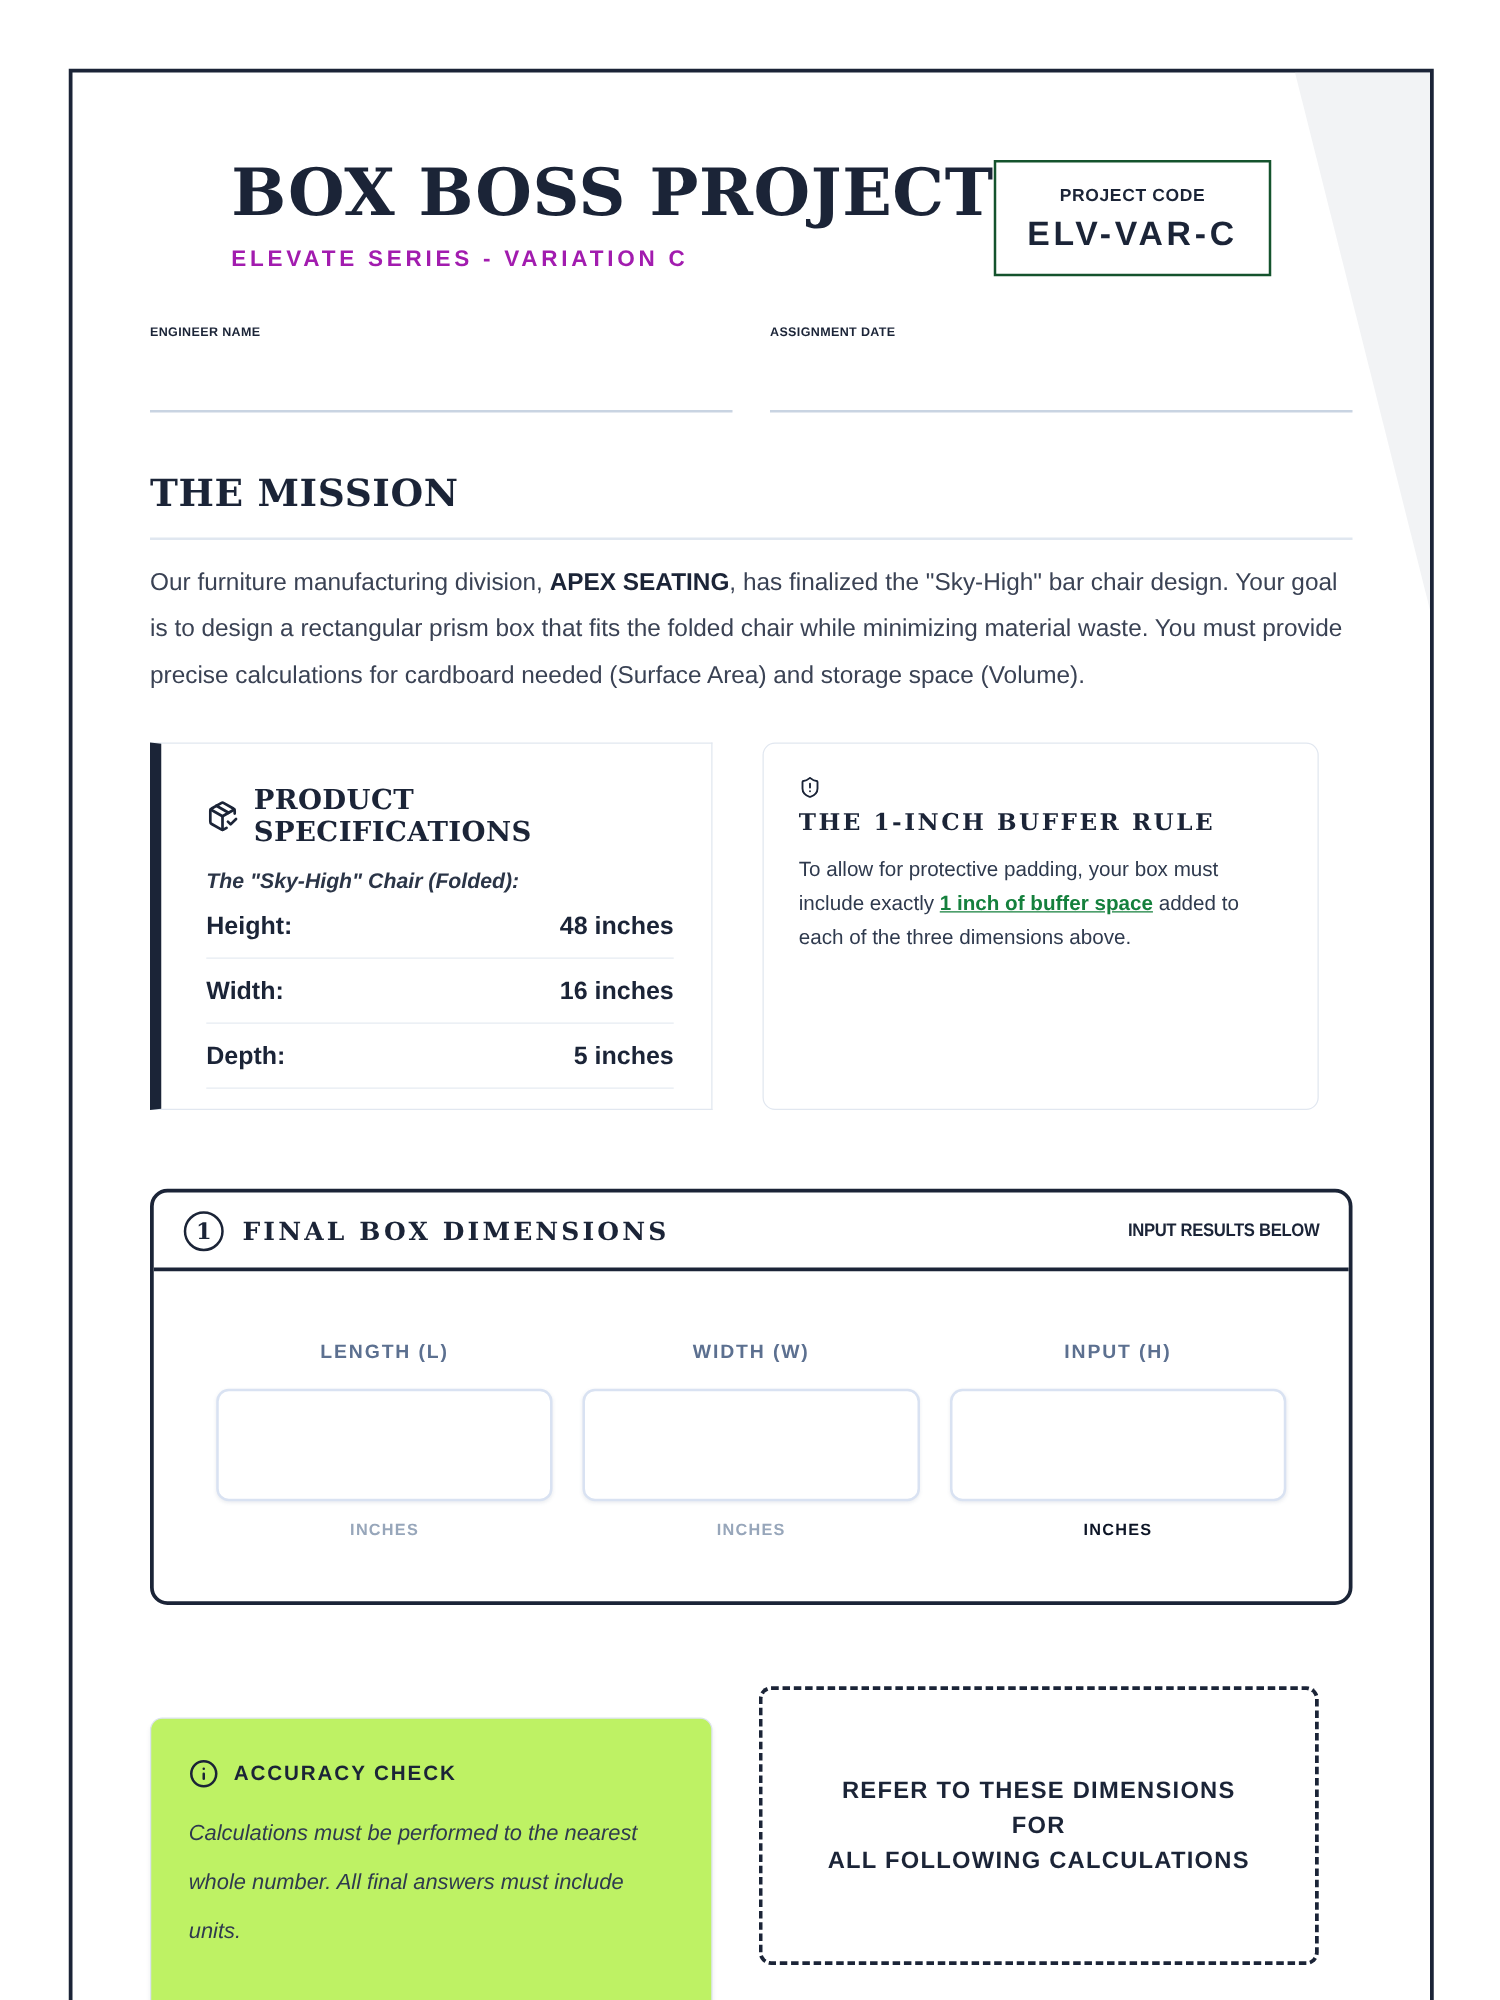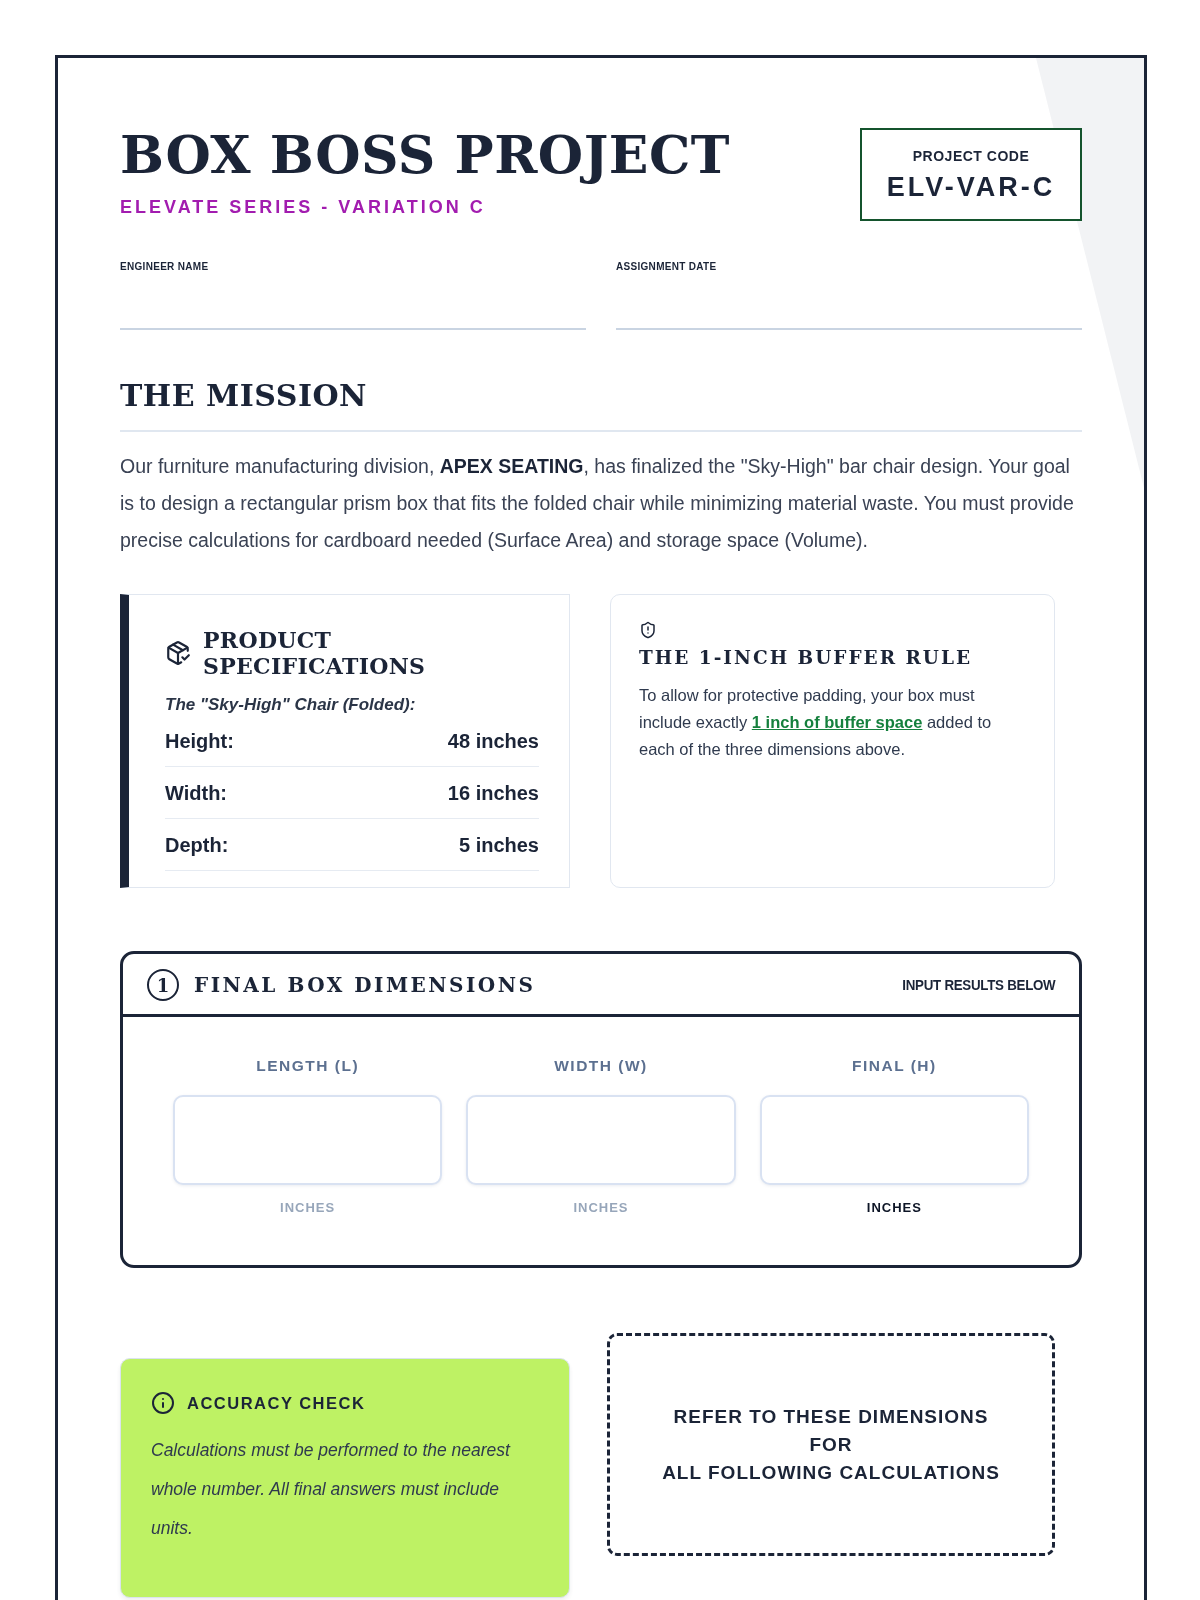--- a/index.html
+++ b/index.html
@@ -12,21 +12,21 @@
   }
   .corner-deco {
     position: absolute; top: 0; right: 0; width: 108px; height: 430px;
     background: #f2f3f5; clip-path: polygon(0 0, 100% 0, 100% 100%);
   }
   .content { position: relative; padding: 0 62px; }
 
   .slab { font-family: "DejaVu Serif", serif; }
 
   
-  .header-row { display: flex; justify-content: space-between; align-items: flex-start; margin-top: 70px; }
+  .header-row { display: flex; justify-content: center; align-items: flex-start; margin-top: 70px; }
   .page-title { font-family: "DejaVu Serif", serif; font-size: 52px; font-weight: 800; letter-spacing: 0.5px; line-height: 1.05; color: #1b2437; }
   .page-subtitle { margin-top: 14px; font-size: 18px; font-weight: 700; letter-spacing: 3px; color: #a21caf; }
   .code-box { border: 2px solid #14532d; padding: 18px 22px 16px; text-align: center; min-width: 222px; background: #ffffff; }
   .code-label { font-size: 14px; font-weight: 700; letter-spacing: 0.5px; }
   .code-value { margin-top: 8px; font-size: 27px; font-weight: 700; letter-spacing: 3px; }
 
   
   .fields-row { display: grid; grid-template-columns: 1fr 1fr; column-gap: 30px; margin-top: 40px; }
   .field-label { font-size: 10px; font-weight: 700; letter-spacing: 0.3px; }
   .field-line { margin-top: 56px; border-bottom: 2px solid #c9d4e2; }
@@ -48,21 +48,21 @@
   .buffer-title { margin-top: 4px; font-family: "DejaVu Serif", serif; font-size: 18.5px; font-weight: 800; letter-spacing: 2px; }
   .buffer-body { margin-top: 14px; font-size: 16.5px; line-height: 27px; color: #2f3a4e; }
   .buffer-body .ul { font-weight: 700; text-decoration: underline; color: #15803d; }
 
   
   .dims-box { margin-top: 63px; border: 3px solid #1b2437; border-radius: 14px; overflow: hidden; background: #fff; }
   .dims-header { display: flex; align-items: center; padding: 15px 24px 13px; border-bottom: 3px solid #1b2437; }
   .step-circle { width: 32px; height: 32px; border: 2.5px solid #1b2437; border-radius: 50%; display: flex; align-items: center; justify-content: center; font-family: "DejaVu Serif", serif; font-size: 18px; font-weight: 700; }
   .dims-title { margin-left: 15px; font-family: "DejaVu Serif", serif; font-size: 20px; font-weight: 800; letter-spacing: 2.5px; }
   .dims-hint { margin-left: auto; font-size: 14.5px; font-weight: 700; letter-spacing: -0.3px; transform: scaleX(0.92); transform-origin: right center; }
-  .dims-body { display: grid; grid-template-columns: 1fr 1fr 1fr; column-gap: 73px; padding: 40px 50px 50px; gap: 24px; }
+  .dims-body { display: grid; grid-template-columns: 1fr 1fr 1fr; column-gap: 73px; padding: 56px 50px 50px; gap: 24px; }
   .dim-col { text-align: center; }
   .dim-label { font-size: 15.5px; font-weight: 700; letter-spacing: 1.5px; color: #5c7090; }
   .dim-input { display: block; width: 100%; height: 90px; margin-top: 20px; border: 2px solid #d9e2f2; border-radius: 10px; background: #fff; box-shadow: 0 1px 3px rgba(90,110,140,0.12); font-size: 26px; text-align: center; color: #1b2437; outline: none; }
   .dim-unit { margin-top: 15px; font-size: 13px; font-weight: 700; letter-spacing: 1px; color: #97a6ba; }
   .dim-unit.emph { color: #0d1526; }
 
   
   .bottom-row { display: grid; grid-template-columns: 450px 448px; column-gap: 37px; margin-top: 65px; align-items: stretch; }
   .accuracy-card { margin-top: 25px; border: 1.5px solid #dbe3ee; border-radius: 10px; padding: 32px 30px; background: #bef264; box-shadow: 0 3px 4px rgba(30,41,59,0.07); height: 240px; }
   .accuracy-title-row { display: flex; align-items: center; gap: 12px; }
@@ -162,21 +162,21 @@
           <div class="dim-label">LENGTH (L)</div>
           <input class="dim-input" type="text" value="" style="">
           <div class="dim-unit">INCHES</div>
         </div>
         <div class="dim-col">
           <div class="dim-label">WIDTH (W)</div>
           <input class="dim-input" type="text" value="" style="">
           <div class="dim-unit">INCHES</div>
         </div>
         <div class="dim-col">
-          <div class="dim-label">FINAL (H)</div>
+          <div class="dim-label">INPUT (H)</div>
           <input class="dim-input" type="text" value="" style="">
           <div class="dim-unit emph">INCHES</div>
         </div>
       </div>
     </div>
 
     <div class="bottom-row">
       <div class="accuracy-card">
         <div class="accuracy-title-row">
           <span class="icon">

